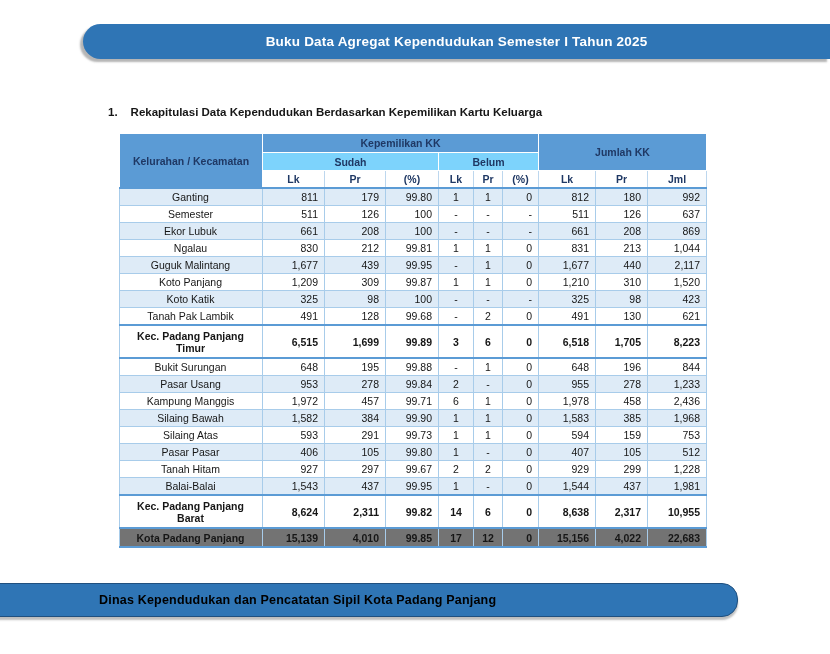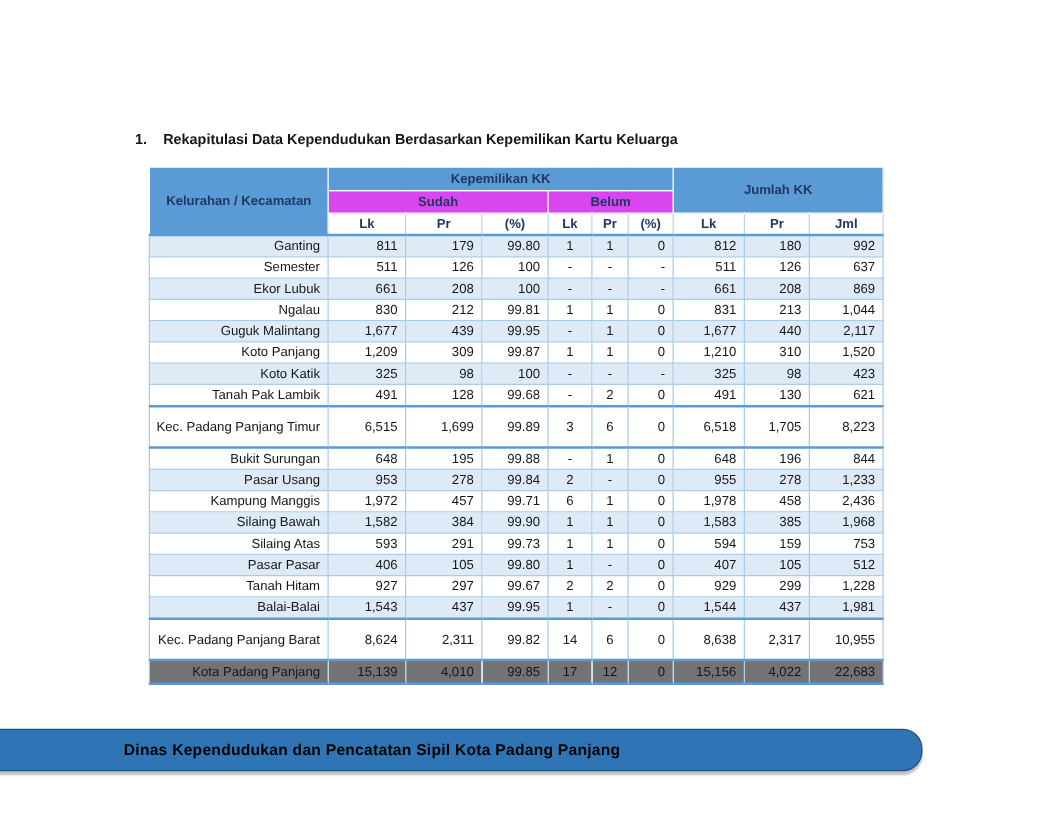--- a/index.html
+++ b/index.html
@@ -43,41 +43,41 @@
   col.c-slk{width:62px;} col.c-spr{width:61px;} col.c-spc{width:53px;}
   col.c-blk{width:35px;} col.c-bpr{width:29px;} col.c-bpc{width:36px;}
   col.c-jlk{width:57px;} col.c-jpr{width:52px;} col.c-jml{width:59px;}
 
   thead th{
     font-weight:bold;color:#1F3864;text-align:center;
     border:1px solid #ffffff;
     padding:1px 2px;
   }
   th.blue{background:#5B9BD5;}
-  th.lblue{background:#d946ef;}
+  th.lblue{background:#7dd3fc;}
   tr.hdr1 th{height:16px;}
   tr.hdr2 th{height:15px;}
   tr.hdr3 th{
     height:14px;background:#ffffff;
     border:1px solid #BDD7EE;border-bottom:2px solid #5B9BD5;margin-left:21px;
   }
   th.name-hdr{border-bottom:2px solid #5B9BD5;}
 
   tbody td{
     border:1px solid #A8CCEA;
     padding:1px 6px 1px 4px;
     height:14px;
     text-align:right;
     white-space:nowrap;
     overflow:hidden;
   }
-  tbody td.name{text-align:right;padding-left:5px;white-space:normal;}
+  tbody td.name{text-align:center;padding-left:5px;white-space:normal;}
   tbody td.c3,tbody td.c4{text-align:center;padding:1px 2px;}
   tr.shaded td{background:#DEEBF7;}
-  tr.subtotal td, tr.total td{font-weight:normal;margin-top:33px;}
+  tr.subtotal td, tr.total td{font-weight:bold;margin-top:33px;}
   tr.subtotal td{border-top:2px solid #5B9BD5;border-bottom:2px solid #5B9BD5;height:29px;}
   tr.total td{border-top:2px solid #5B9BD5;border-bottom:2px solid #5B9BD5;background:#737373;height:15px;}
   tbody tr.data td{background-clip:padding-box;}
 
   
   .bottom-banner{
     position:absolute;
     left:-6px;top:583px;width:742px;height:32px;
     background:#2F75B5;
     border:1px solid #20507F;
@@ -88,20 +88,23 @@
   .bottom-banner .title{
     margin-left:104px;
     color:#000000;font-weight:bold;font-size:12.5px;letter-spacing:.2px;
   }
 </style>
 </head>
 <body>
 
 <div class="page">
 
+  <div class="top-banner">
+    <span class="title">Buku Data Agregat Kependudukan Semester I Tahun 2025</span>
+  </div>
 
   <div class="section-heading">
     <span>1.</span>
     <span>Rekapitulasi Data Kependudukan Berdasarkan Kepemilikan Kartu Keluarga</span>
   </div>
 
   <div class="tbl-wrap">
     <table>
       <colgroup>
         <col class="c-name">

